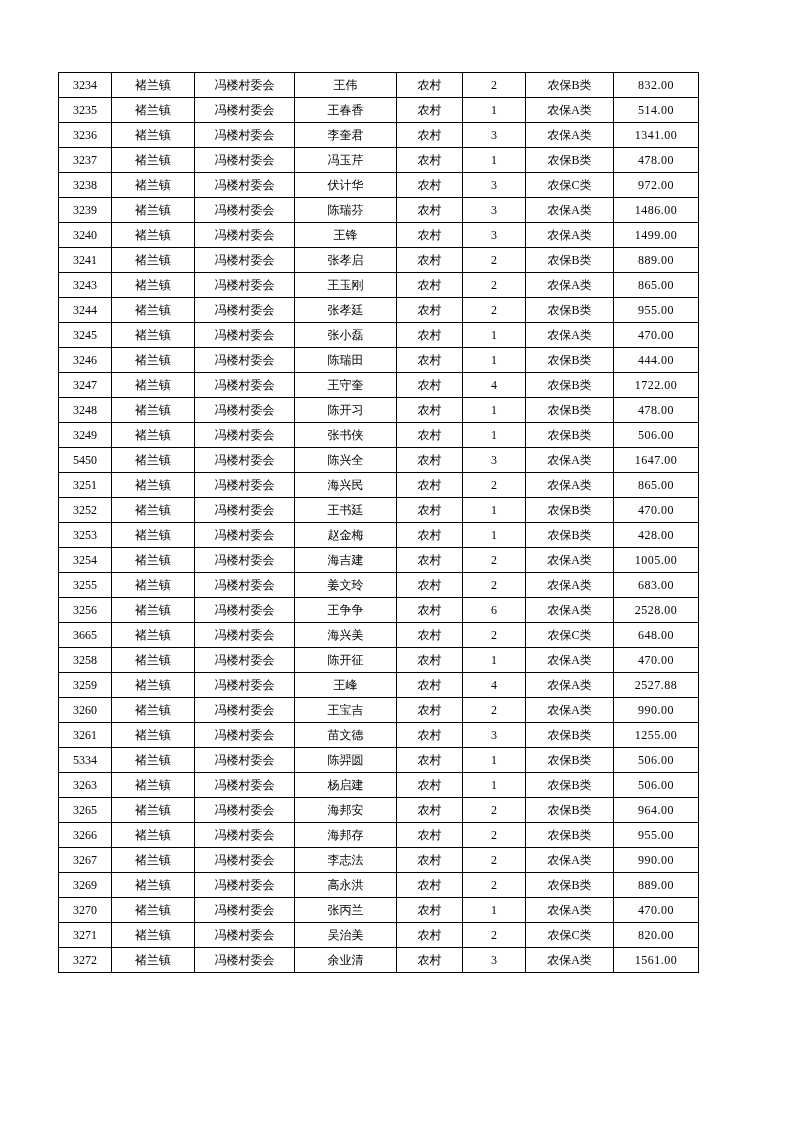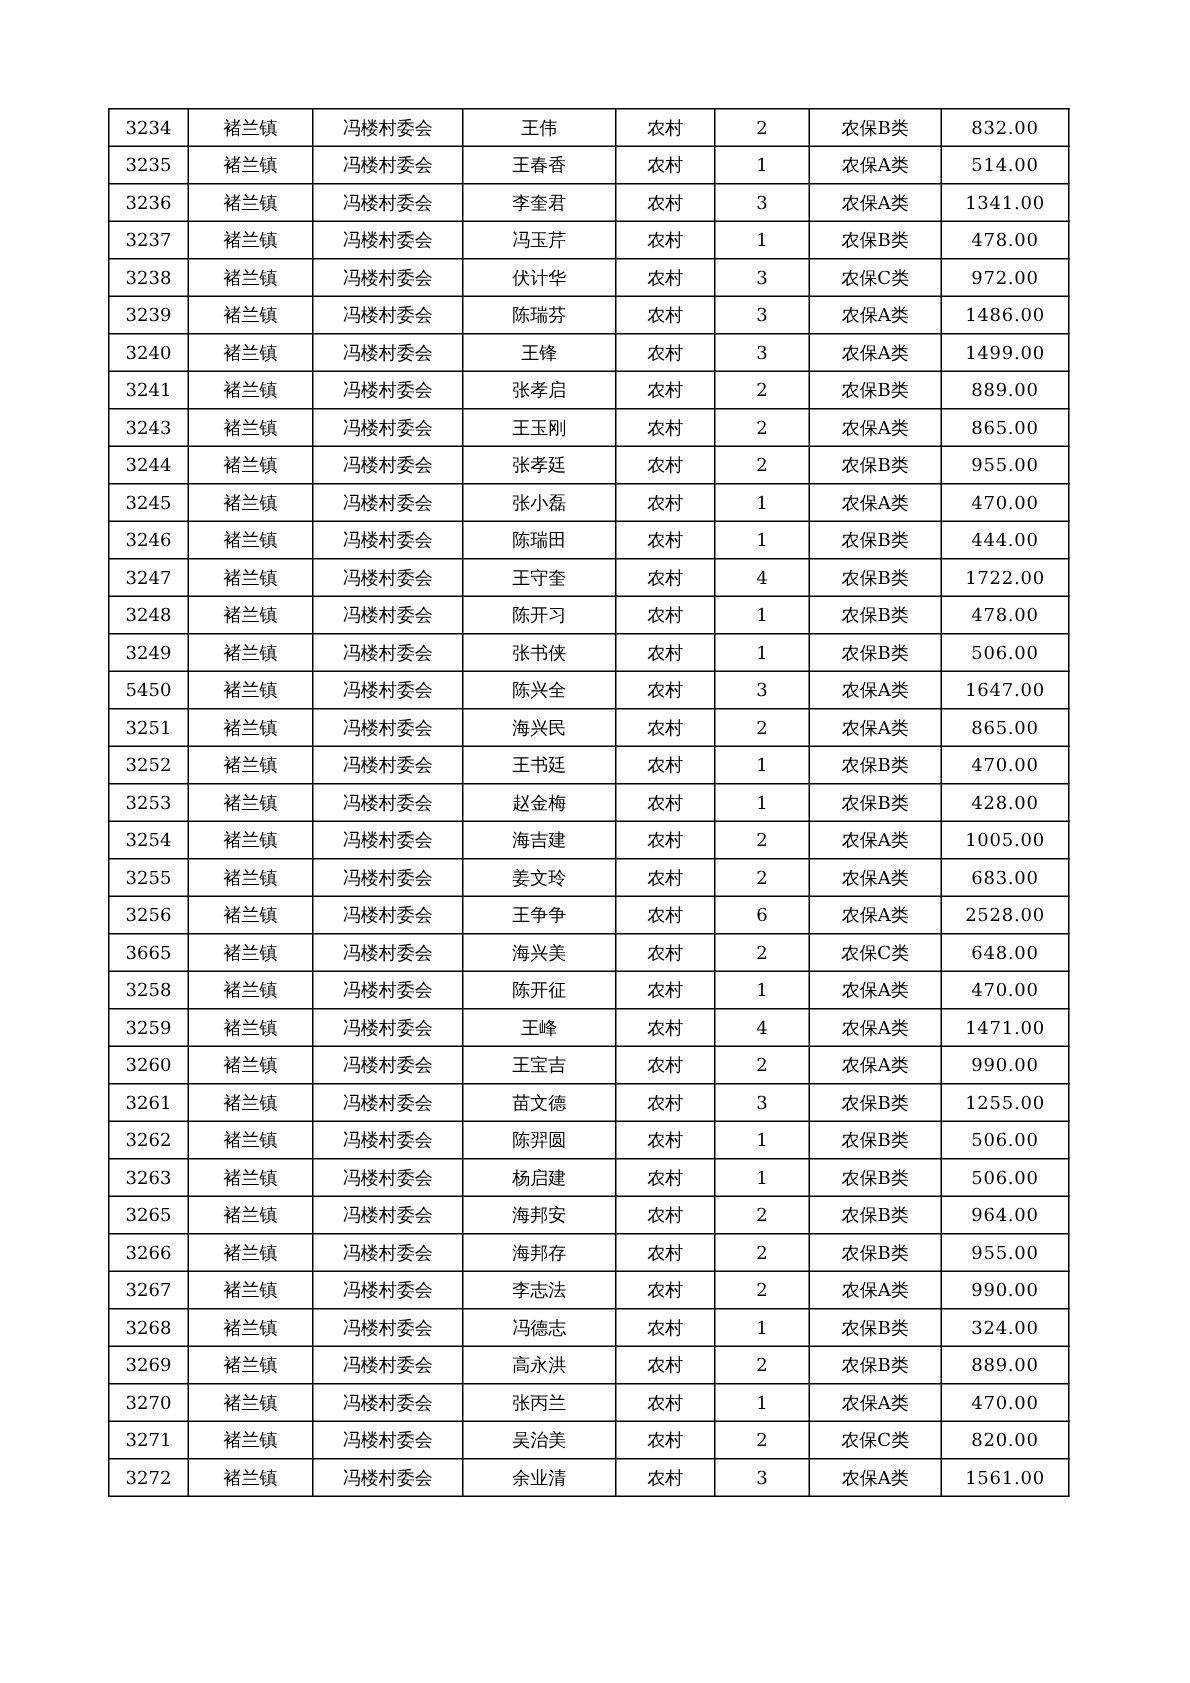--- a/index.html
+++ b/index.html
@@ -10,27 +10,28 @@
   .page {
     position: relative;
     width: 793px;
     height: 1122px;
     background: #ffffff;
     overflow: hidden;
     font-family: "DejaVu Serif", "Liberation Serif", serif;
   }
   table.roster {
     position: absolute;
-    left: 72px;
+    left: 58px;
     top: 72px;
     width: 640px;
     border-collapse: collapse;
     table-layout: fixed;
     font-size: 12px;
     color: #000000;
+    font-family: Liberation Serif, serif;
   }
   table.roster td {
     border: 1px solid #000000;
     height: 24px;
     padding: 0 2px;
     text-align: center;
     vertical-align: middle;
     white-space: nowrap;
     overflow: hidden;
   }
@@ -301,21 +302,21 @@
           <td class="amount">470.00</td>
         </tr>
         <tr>
           <td>3259</td>
           <td>褚兰镇</td>
           <td>冯楼村委会</td>
           <td>王峰</td>
           <td>农村</td>
           <td>4</td>
           <td>农保A类</td>
-          <td class="amount">1471.00</td>
+          <td class="amount">2527.88</td>
         </tr>
         <tr>
           <td>3260</td>
           <td>褚兰镇</td>
           <td>冯楼村委会</td>
           <td>王宝吉</td>
           <td>农村</td>
           <td>2</td>
           <td>农保A类</td>
           <td class="amount">990.00</td>
@@ -324,21 +325,21 @@
           <td>3261</td>
           <td>褚兰镇</td>
           <td>冯楼村委会</td>
           <td>苗文德</td>
           <td>农村</td>
           <td>3</td>
           <td>农保B类</td>
           <td class="amount">1255.00</td>
         </tr>
         <tr>
-          <td>3262</td>
+          <td>5334</td>
           <td>褚兰镇</td>
           <td>冯楼村委会</td>
           <td>陈羿圆</td>
           <td>农村</td>
           <td>1</td>
           <td>农保B类</td>
           <td class="amount">506.00</td>
         </tr>
         <tr>
           <td>3263</td>
@@ -372,30 +373,20 @@
         </tr>
         <tr>
           <td>3267</td>
           <td>褚兰镇</td>
           <td>冯楼村委会</td>
           <td>李志法</td>
           <td>农村</td>
           <td>2</td>
           <td>农保A类</td>
           <td class="amount">990.00</td>
-        </tr>
-        <tr>
-          <td>3268</td>
-          <td>褚兰镇</td>
-          <td>冯楼村委会</td>
-          <td>冯德志</td>
-          <td>农村</td>
-          <td>1</td>
-          <td>农保B类</td>
-          <td class="amount">324.00</td>
         </tr>
         <tr>
           <td>3269</td>
           <td>褚兰镇</td>
           <td>冯楼村委会</td>
           <td>高永洪</td>
           <td>农村</td>
           <td>2</td>
           <td>农保B类</td>
           <td class="amount">889.00</td>

